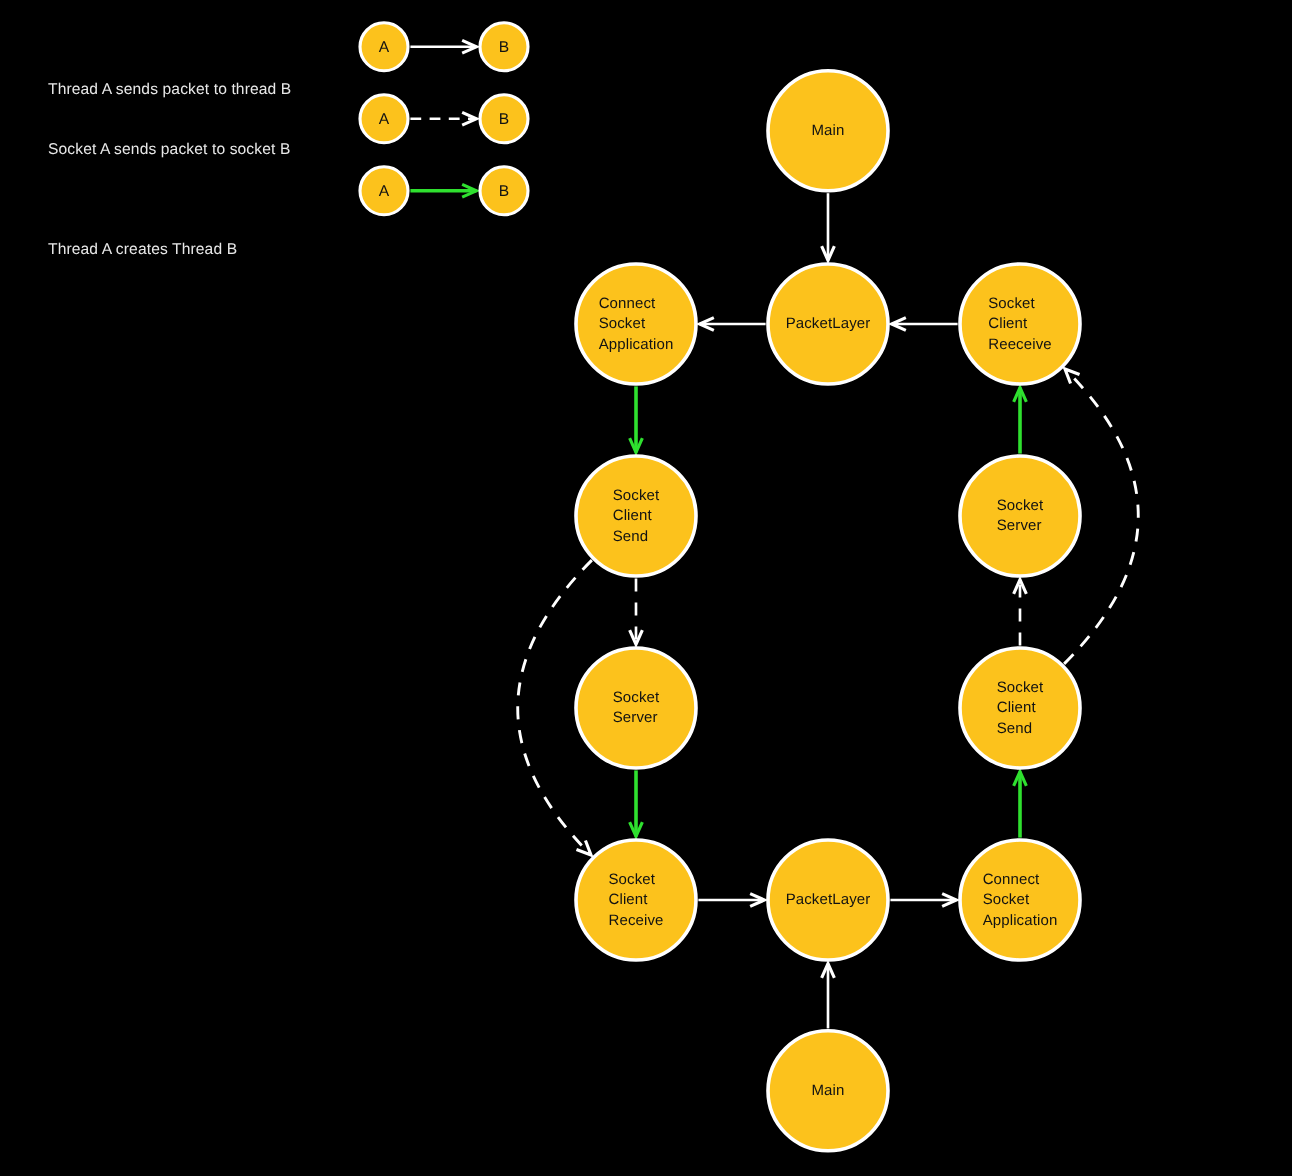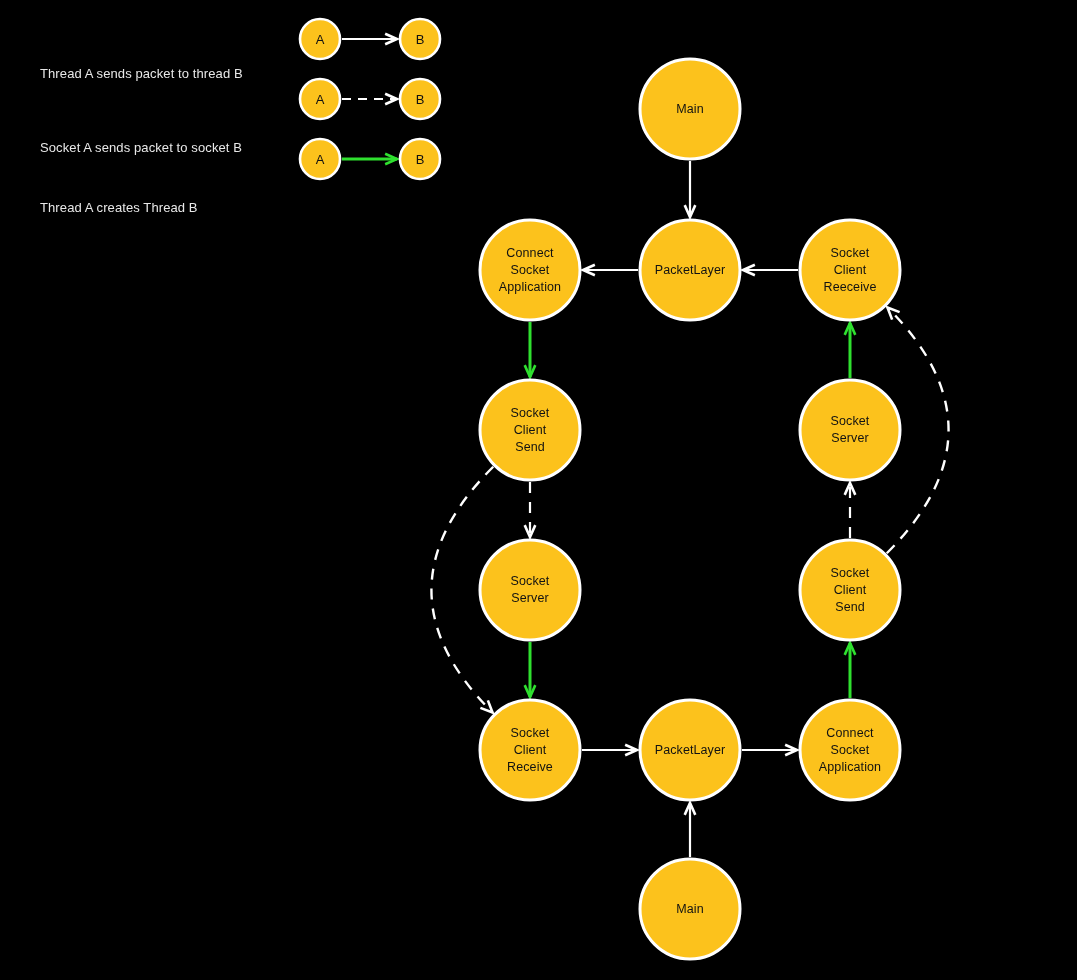--- a/index.html
+++ b/index.html
@@ -29,21 +29,21 @@
     white-space: nowrap;
     letter-spacing: 0.1px;
     margin-top: 36px;
   }
   .node-label {
     position: absolute;
     color: #121212;
     font-size: 12.5px;
     line-height: 17px;
     font-family: "Liberation Sans", sans-serif;
-    text-align: center;
+    text-align: left;
     white-space: pre-line;
     transform: translate(-50%, -50%);
     pointer-events: none;
     letter-spacing: 0.1px;
   }
   .legend-node-label {
     position: absolute;
     color: #121212;
     font-size: 13px;
     font-family: "Liberation Sans", sans-serif;
@@ -139,19 +139,19 @@
 Client
 Receive</div>
     <div class="node-label" style="left: 690px; top: 750px;">PacketLayer</div>
     <div class="node-label" style="left: 850px; top: 750px;">Connect
 Socket
 Application</div>
     <div class="node-label" style="left: 690px; top: 909px;">Main</div>
     <div class="legend-label" style="left: 40px; top: 30px;">Thread A sends packet to thread B</div>
     <div class="legend-node-label" style="left: 320px; top: 39px;">A</div>
     <div class="legend-node-label" style="left: 420px; top: 39px;">B</div>
-    <div class="legend-label" style="left: 40px; top: 104px;">Socket A sends packet to socket B</div>
+    <div class="legend-label" style="left: 40px; top: 80px;">Socket A sends packet to socket B</div>
     <div class="legend-node-label" style="left: 320px; top: 99px;">A</div>
     <div class="legend-node-label" style="left: 420px; top: 99px;">B</div>
     <div class="legend-label" style="left: 40px; top: 164px;">Thread A creates Thread B</div>
     <div class="legend-node-label" style="left: 320px; top: 159px;">A</div>
     <div class="legend-node-label" style="left: 420px; top: 159px;">B</div>
   </div>
 
 </body></html>

